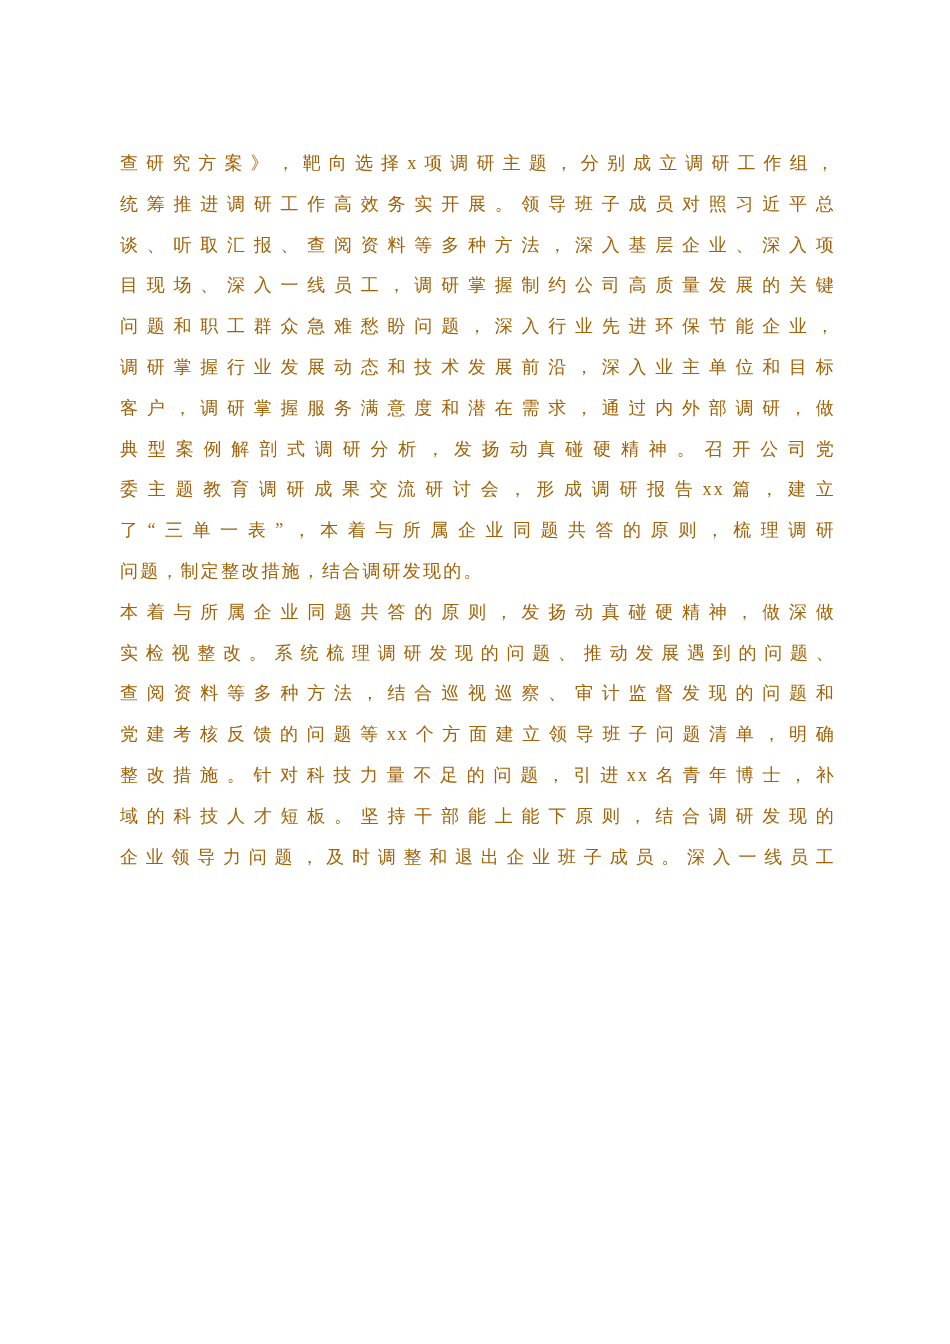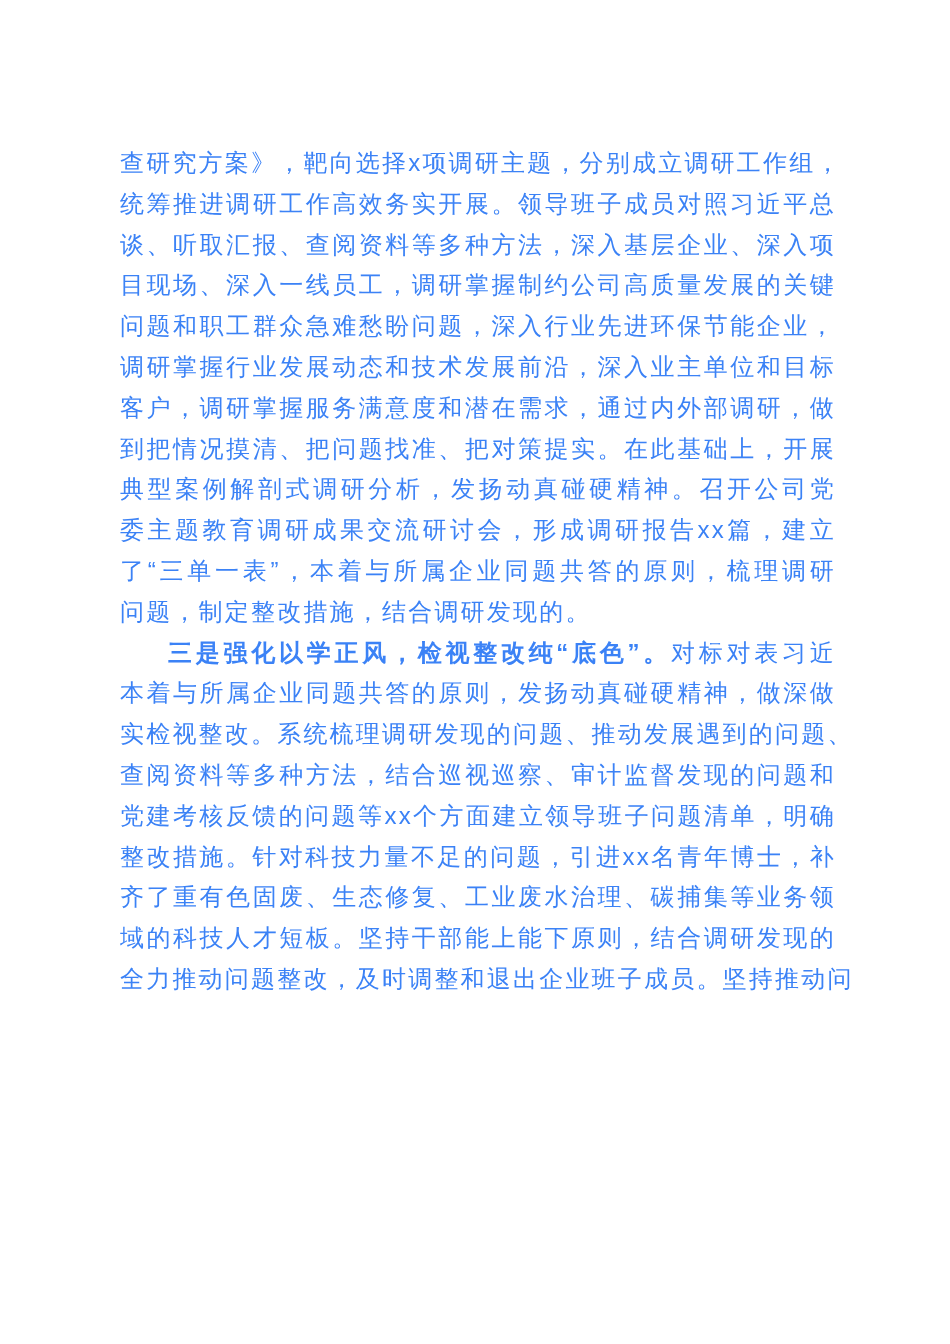--- a/index.html
+++ b/index.html
@@ -2,54 +2,51 @@
 <html><head>
 <meta charset="utf-8">
 <style>
   html, body { margin: 0; padding: 0; background: #ffffff; }
   body { width: 950px; height: 1344px; position: relative; overflow: hidden; }
   .page {
     position: absolute;
     left: 120px;
     top: 143px;
     width: 716px;
-    font-family: Liberation Sans, sans-serif;
-    font-size: 24px;
-    color: #3b82f6;
+    font-family: Liberation Serif, serif;
+    font-size: 18px;
+    color: #a16207;
     line-height: 40.8px;
     letter-spacing: 2.2px;
   }
   .line { display: block; white-space: nowrap; height: 40.8px; }
   .line.justify { text-align: justify; text-align-last: justify; }
   .indent { padding-left: 48px; }
   .heading { font-weight: bold; }
 </style>
 </head>
 <body>
 
 <div class="page">
   <div>
     <span class="line justify">查研究方案》，靶向选择x项调研主题，分别成立调研工作组，</span>
     <span class="line justify">统筹推进调研工作高效务实开展。领导班子成员对照习近平总</span>
     <span class="line justify">谈、听取汇报、查阅资料等多种方法，深入基层企业、深入项</span>
     <span class="line justify">目现场、深入一线员工，调研掌握制约公司高质量发展的关键</span>
     <span class="line justify">问题和职工群众急难愁盼问题，深入行业先进环保节能企业，</span>
     <span class="line justify">调研掌握行业发展动态和技术发展前沿，深入业主单位和目标</span>
     <span class="line justify">客户，调研掌握服务满意度和潜在需求，通过内外部调研，做</span>
-    <span class="line justify">到把情况摸清、把问题找准、把对策提实。在此基础上，开展</span>
     <span class="line justify">典型案例解剖式调研分析，发扬动真碰硬精神。召开公司党</span>
     <span class="line justify">委主题教育调研成果交流研讨会，形成调研报告xx篇，建立</span>
     <span class="line justify">了“三单一表”，本着与所属企业同题共答的原则，梳理调研</span>
     <span class="line">问题，制定整改措施，结合调研发现的。</span>
   </div>
 
   <div>
-    <span class="line justify indent"><span class="heading">三是强化以学正风，检视整改纯“底色”。</span><span>对标对表习近</span></span>
     <span class="line justify">本着与所属企业同题共答的原则，发扬动真碰硬精神，做深做</span>
     <span class="line justify">实检视整改。系统梳理调研发现的问题、推动发展遇到的问题、</span>
     <span class="line justify">查阅资料等多种方法，结合巡视巡察、审计监督发现的问题和</span>
     <span class="line justify">党建考核反馈的问题等xx个方面建立领导班子问题清单，明确</span>
     <span class="line justify">整改措施。针对科技力量不足的问题，引进xx名青年博士，补</span>
-    <span class="line justify">齐了重有色固废、生态修复、工业废水治理、碳捕集等业务领</span>
     <span class="line justify">域的科技人才短板。坚持干部能上能下原则，结合调研发现的</span>
-    <span class="line justify">全力推动问题整改，及时调整和退出企业班子成员。坚持推动问</span>
+    <span class="line justify">企业领导力问题，及时调整和退出企业班子成员。深入一线员工</span>
   </div>
 </div>
 
 </body></html>

